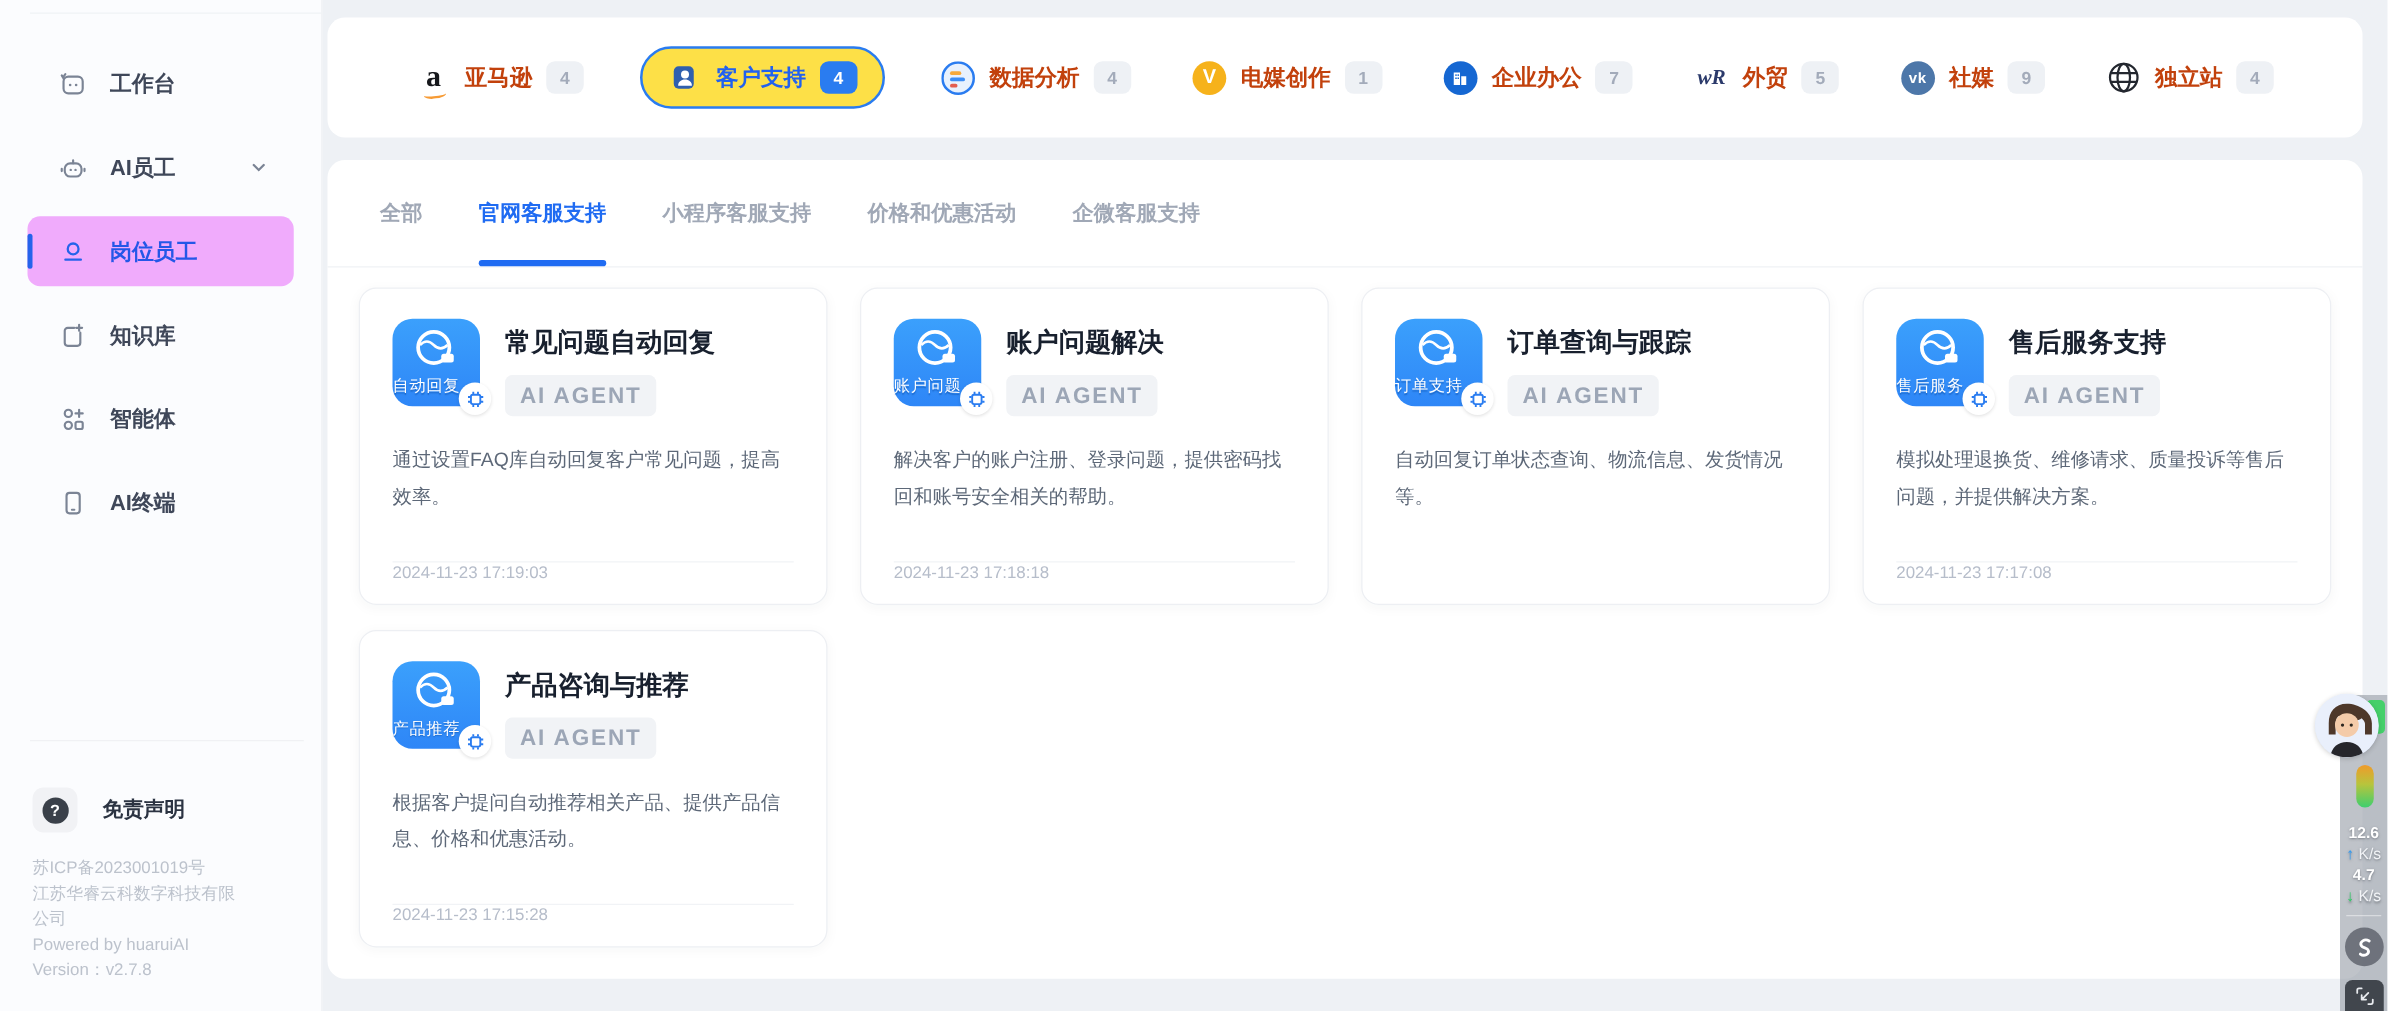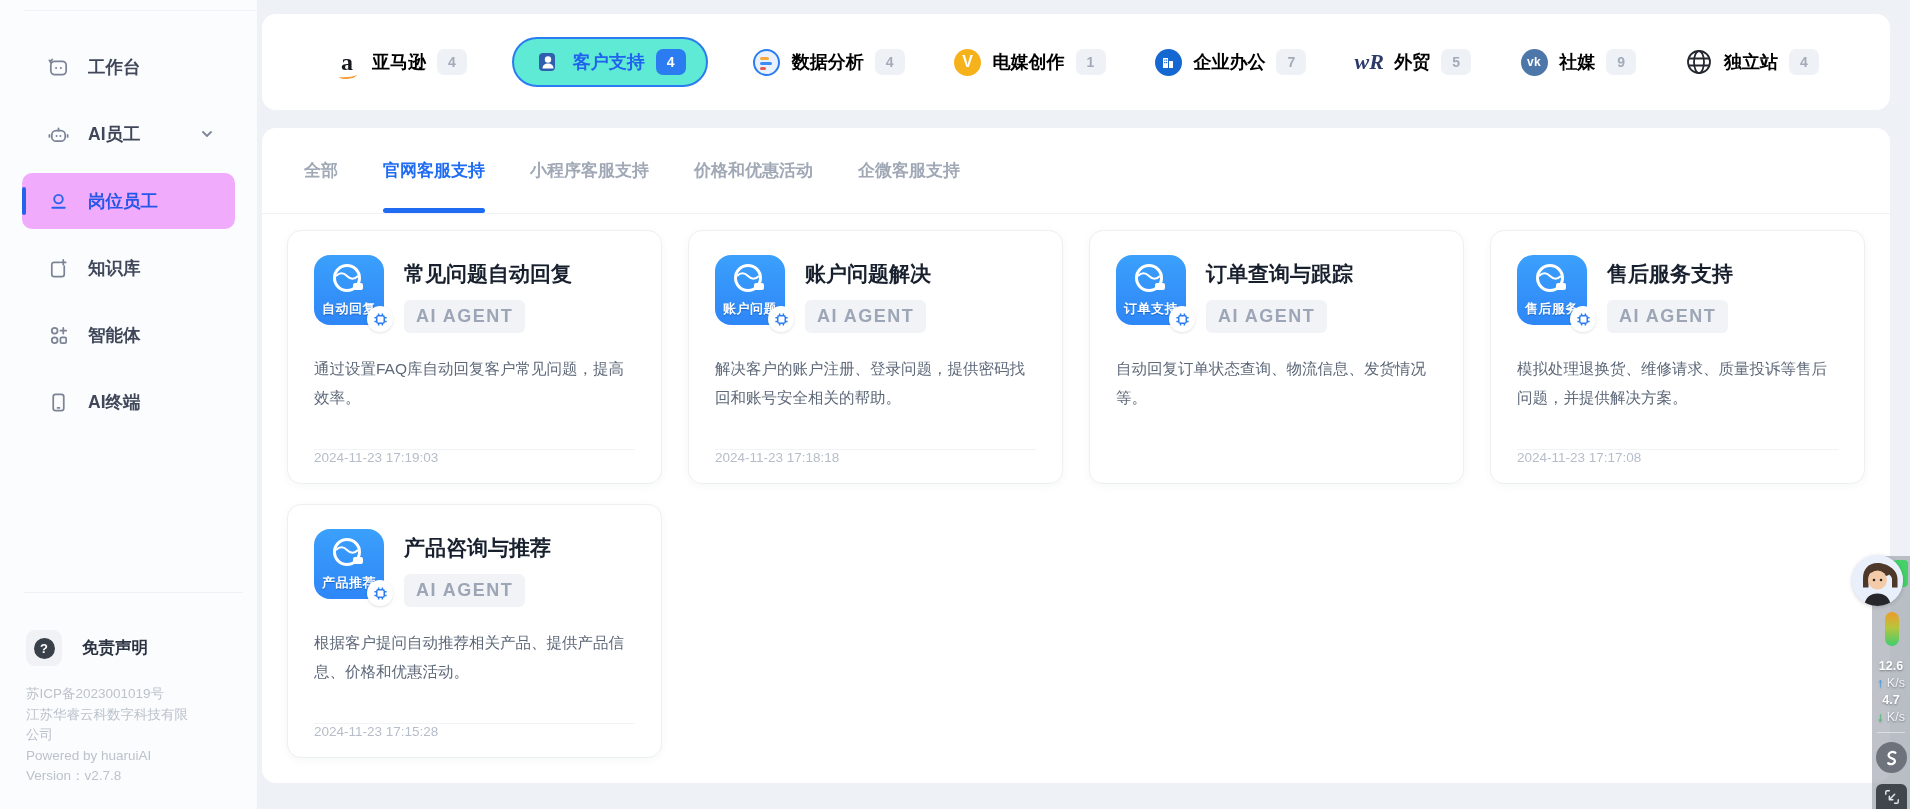--- a/index.html
+++ b/index.html
@@ -36,36 +36,36 @@
     display:flex; align-items:center; justify-content:center; }
   .disclaimer-label { font-size:16.5px; font-weight:bold; color:#2b3342; }
   .side-meta { position:absolute; left:26px; top:684px; width:168px; font-size:13.5px; line-height:1.52; color:#bcc2cc; }
   
   .category-bar {
     position:absolute; left:262px; top:14px; width:1628px; height:96px;
     background:#fff; border-radius:14px; display:flex; align-items:center;
     justify-content:space-evenly; padding:0 26px;
   }
   .cat { display:flex; align-items:center; gap:11px; cursor:pointer; padding:10px 4px; }
-  .cat-label { font-size:18px; font-weight:bold; color:#000000; }
+  .cat-label { font-size:18px; font-weight:bold; color:#c2410c; }
   .cat-count {
     min-width:30px; height:26px; padding:0 8px; border-radius:7px; background:#eef1f5;
     color:#a3abba; font-size:14px; font-weight:bold; display:flex; align-items:center; justify-content:center;
   }
-  .cat.active { border:2px solid #2a7cf0; background:#5eead4; border-radius:26px; padding:9px 20px; }
+  .cat.active { border:2px solid #2a7cf0; background:#fde047; border-radius:26px; padding:9px 20px; }
   .cat.active .cat-label { color:#2161ef; }
   .cat.active .cat-count { background:#2a7cf0; color:#fff; }
   .cat-ic { width:28px; height:28px; display:flex; align-items:center; justify-content:center; position:relative; }
   .amazon-a { font-weight:bold; font-size:24px; color:#16181c; line-height:1; position:relative; font-family:"Liberation Serif",serif; }
   .amazon-a i { position:absolute; left:-2px; right:-4px; bottom:-5px; height:7px; border:0; border-bottom:2.5px solid #f79b34; border-radius:0 0 80% 60%; transform:rotate(-4deg); }
   .circle-ic { width:27px; height:27px; border-radius:50%; color:#fff; font-weight:bold; display:flex; align-items:center; justify-content:center; }
   .v-ic { background:#f6b21b; font-size:16px; }
   .vk-ic { background:#4d77a9; font-size:12px; letter-spacing:0.5px; }
   .office-ic { background:#1567d2; }
-  .wr-ic { font-family:"Liberation Serif",serif; font-style:italic; font-weight:bold; font-size:22px; color:#2b3a6b; }
+  .wr-ic { font-family:"Liberation Serif",serif; font-style:italic; font-weight:bold; font-size:17px; color:#2b3a6b; }
   
   .main-panel {
     position:absolute; left:262px; top:128px; width:1628px; height:655px;
     background:#fff; border-radius:14px;
   }
   .tabs { height:86px; border-bottom:1px solid #f0f2f5; display:flex; align-items:stretch; padding-left:42px; gap:45px; }
   .tab { position:relative; display:flex; align-items:center; font-size:17px; font-weight:bold; color:#a0a8b6; cursor:pointer; }
   .tab.active { color:#1f6bf2; }
   .tab.active::after { content:""; position:absolute; left:0; right:0; bottom:0; height:5px; border-radius:3px; background:#1f6bf2; }
   .cards { padding:16px 25px 0; display:grid; grid-template-columns:repeat(4,1fr); column-gap:26px; row-gap:20px; }
@@ -74,22 +74,22 @@
     padding:24px 26px 18px; display:flex; flex-direction:column; cursor:pointer;
     box-shadow:0 2px 10px rgba(30,40,60,0.04);
   }
   .card-head { display:flex; gap:20px; }
   .tile {
     position:relative; width:70px; height:70px; border-radius:16px; flex:none;
     background:linear-gradient(180deg,#3ba0fc,#2e86f7);
   }
   .tile-logo { position:absolute; left:10px; top:6px; }
   .tile-label {
-    position:absolute; left:0; right:0; bottom:7px; text-align:center;
-    color:#fff; font-size:13px; font-weight:bold; letter-spacing:0.5px;
+    position:absolute; left:0; right:0; bottom:7px; text-align:left;
+    color:#fff; font-size:13px; font-weight:normal; letter-spacing:0.5px;
     text-shadow:0 1px 1px rgba(0,60,140,0.45); white-space:nowrap;
   }
   .tile-badge {
     position:absolute; right:-9px; bottom:-7px; width:26px; height:26px; border-radius:50%;
     background:#fff; box-shadow:0 1px 3px rgba(0,0,0,0.12); display:flex; align-items:center; justify-content:center;
   }
   .card-title { font-size:21px; font-weight:bold; color:#18202e; margin-top:5px; }
   .agent-badge {
     display:inline-block; margin-top:12px; padding:6px 12px; border-radius:6px;
     background:#f1f3f6; color:#9ca6b6; font-size:18px; font-weight:bold; letter-spacing:1.5px;

